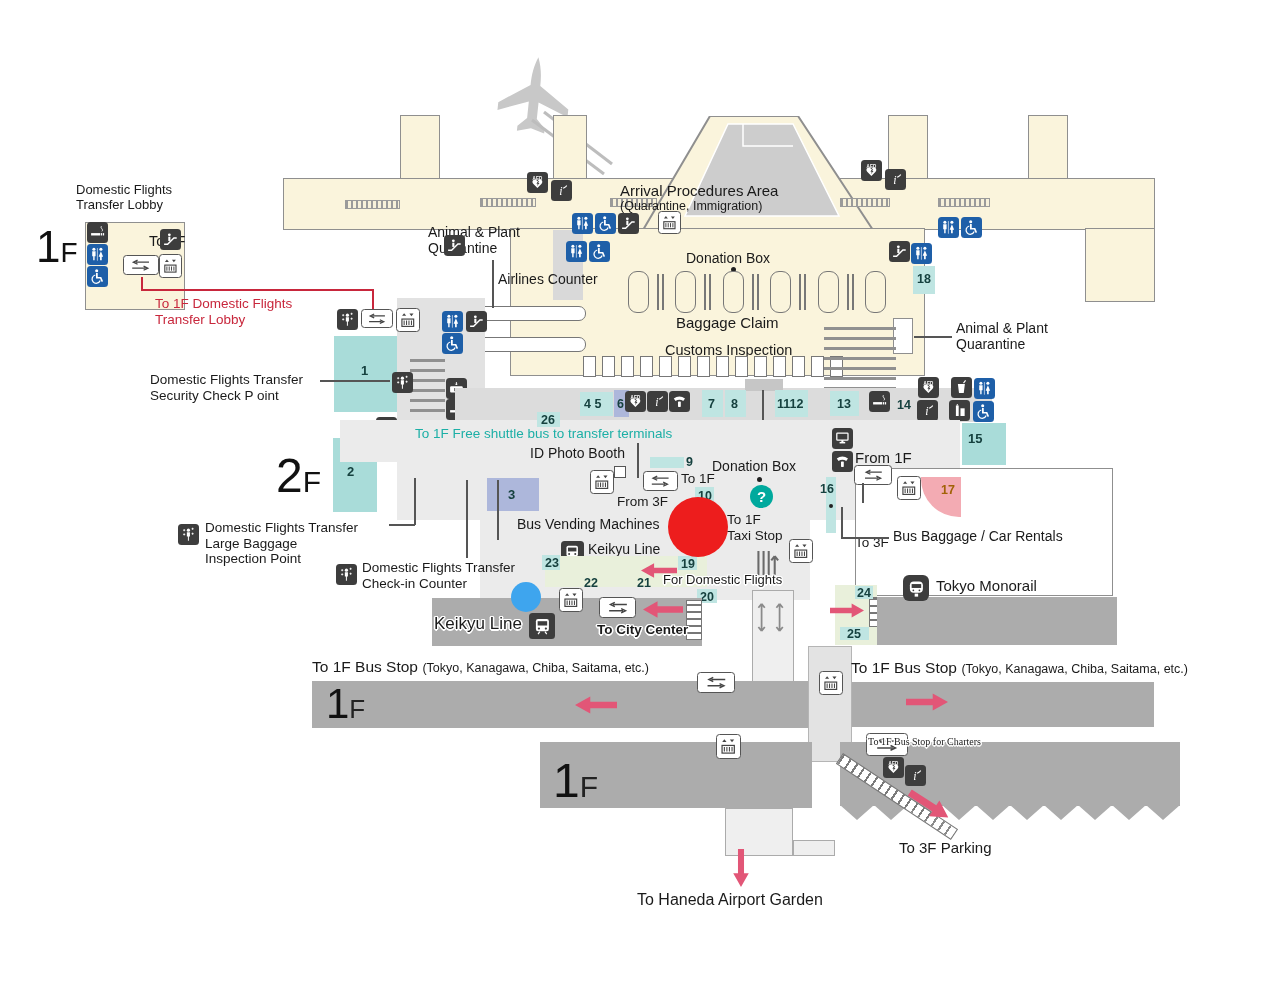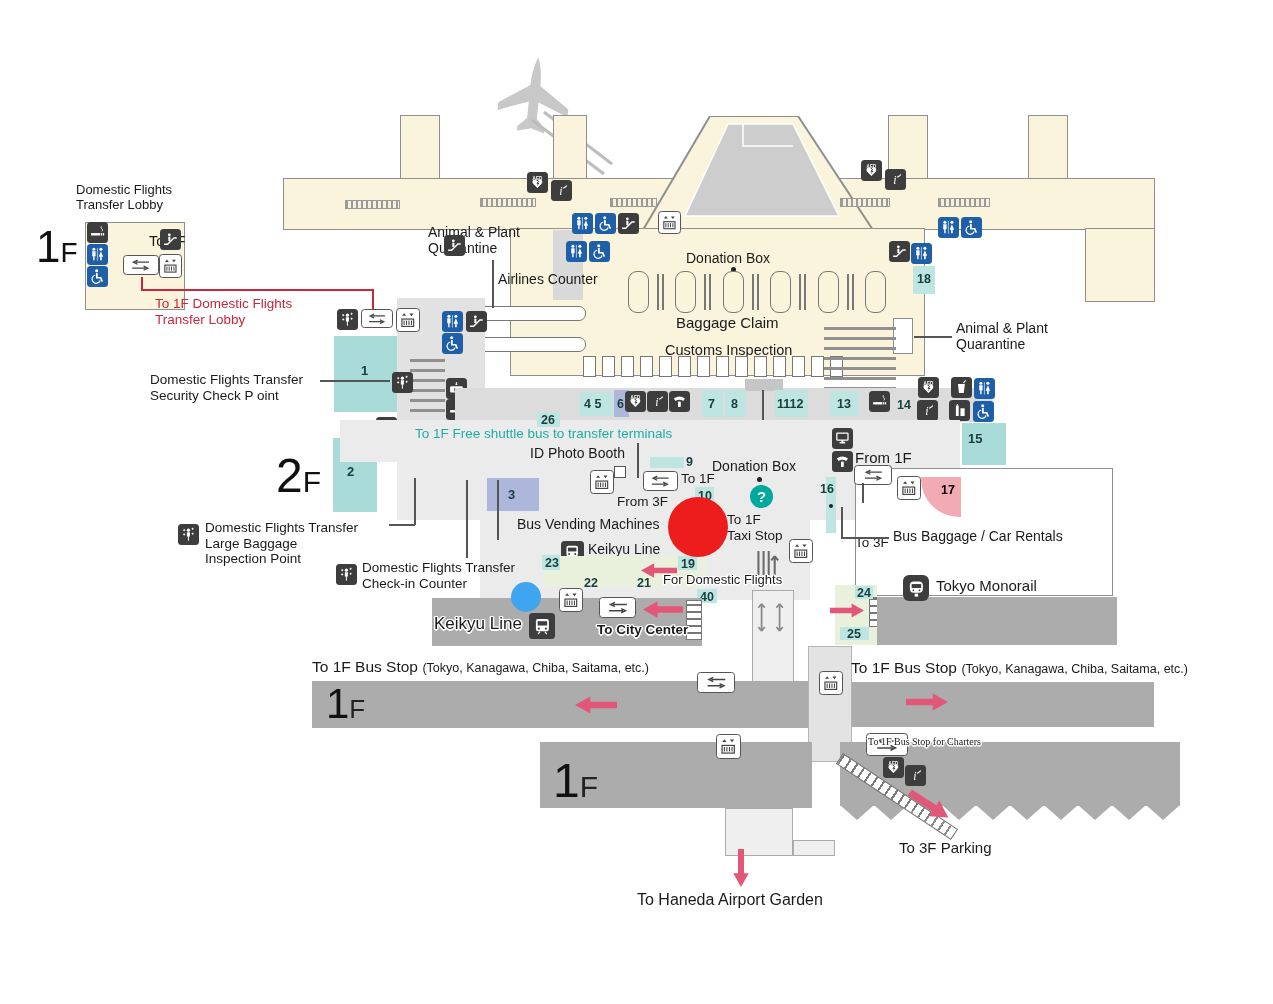--- a/index.html
+++ b/index.html
@@ -68,20 +68,24 @@
       <polygon points="85,8 150,8 196,100 42,100" fill="#CDCDCD" stroke="#fff" stroke-width="1.5"></polygon>
       <polyline points="100,8 100,30 150,30" fill="none" stroke="#fff" stroke-width="1.5"></polyline>
     </svg>
   </div>
   <div class="gatehatch" style="left:345px;top:200px;width:55px;"></div>
   <div class="gatehatch" style="left:480px;top:198px;width:56px;"></div>
   <div class="gatehatch" style="left:610px;top:198px;width:47px;"></div>
   <div class="gatehatch" style="left:840px;top:198px;width:50px;"></div>
   <div class="gatehatch" style="left:938px;top:198px;width:52px;"></div>
 
+  <div class="lbl c" style="left:620px;top:182px;width:250px;">
+    <div style="font-size:15px;">Arrival Procedures Area</div>
+    <div style="font-size:12.5px;">(Quarantine, Immigration)</div>
+  </div>
   <div class="ic ic-dark" style="left:527px;top:172px;">
       <svg viewBox="0 0 24 24">
         <text x="12" y="8.5" font-size="6.5" text-anchor="middle" font-family="Liberation Sans,sans-serif" font-weight="bold" fill="#fff">AED</text>
         <path d="M12 20l-6-6c-2-2-1-6 2.2-6 1.6 0 2.8.8 3.8 2.4C13 8.8 14.2 8 15.8 8 19 8 20 12 18 14z" fill="#fff"></path>
         <path d="M12.8 10.5l-2.2 3.5h2l-1.4 3.5 3.8-4.5h-2l1.6-2.5z" fill="#3D3D3D"></path>
       </svg>
     </div>
   <div class="ic ic-dark" style="left:551px;top:180px;">
       <svg viewBox="0 0 24 24">
         <text x="9" y="19" font-size="17" font-style="italic" font-family="Liberation Serif,serif" fill="#fff">i</text>
@@ -560,21 +564,21 @@
   <div class="lbl" style="left:855px;top:503px;font-size:13.5px;margin-top:32px;">To 3F</div>
   <div class="ic ic-light" style="left:897px;top:476px;width:24px;height:24px;">
       <svg viewBox="0 0 24 24">
         <path d="M7 3l-2.8 3.6h5.6z" fill="#444"></path>
         <path d="M17 7l2.8-3.6h-5.6z" fill="#444"></path>
         <rect x="4" y="11" width="16" height="10" fill="none" stroke="#444" stroke-width="1.6"></rect>
         <path d="M7 13v6M10.3 13v6M13.6 13v6M17 13v6" stroke="#444" stroke-width="1.4"></path>
       </svg>
     </div>
   <div class="abs" style="left:921px;top:477px;width:40px;height:40px;background:#F3ABB3;border-radius:0 0 0 95%;"></div>
-  <div class="num" style="left:941px;top:483px;color:#000000;">17</div>
+  <div class="num" style="left:941px;top:483px;color:#a16207;">17</div>
   <div class="teal" style="left:962px;top:423px;width:44px;height:42px;"></div>
   <div class="num" style="left:968px;top:431px;font-size:13px;">15</div>
   <div class="kline" style="left:841px;top:507px;width:1.5px;height:31px;"></div>
   <div class="kline" style="left:841px;top:537px;width:48px;height:1.5px;"></div>
   <div class="lbl" style="left:893px;top:528px;font-size:14px;">Bus Baggage / Car Rentals</div>
 
   <div class="lbl" style="left:517px;top:516px;font-size:14px;">Bus Vending Machines</div>
   <div class="ic ic-dark" style="left:561px;top:541px;width:23px;height:23px;">
       <svg viewBox="0 0 24 24">
         <rect x="4.5" y="3.5" width="15" height="14" rx="2.5" fill="#fff"></rect>
@@ -592,21 +596,21 @@
     <svg viewBox="0 0 44 18" style="width:100%;height:100%">
         <path d="M44 5.5H16V0L0 9l16 9v-5.5h28z" fill="#E25677"></path>
       </svg>
   </div>
   <div class="tealcell" style="left:678px;top:556px;width:19px;height:14px;"></div>
   <div class="num" style="left:681px;top:557px;">19</div>
   <div class="num" style="left:584px;top:576px;">22</div>
   <div class="num" style="left:637px;top:576px;">21</div>
   <div class="lbl halo" style="left:663px;top:573px;font-size:13px;">For Domestic Flights</div>
   <div class="tealcell" style="left:697px;top:589px;width:20px;height:14px;"></div>
-  <div class="num" style="left:700px;top:590px;">40</div>
+  <div class="num" style="left:700px;top:590px;">20</div>
 
   <div class="band" style="left:432px;top:598px;width:270px;height:48px;"></div>
   <div class="comb" style="left:686px;top:600px;width:16px;height:40px;"></div>
   <div class="ic ic-light" style="left:559px;top:588px;width:24px;height:24px;">
       <svg viewBox="0 0 24 24">
         <path d="M7 3l-2.8 3.6h5.6z" fill="#444"></path>
         <path d="M17 7l2.8-3.6h-5.6z" fill="#444"></path>
         <rect x="4" y="11" width="16" height="10" fill="none" stroke="#444" stroke-width="1.6"></rect>
         <path d="M7 13v6M10.3 13v6M13.6 13v6M17 13v6" stroke="#444" stroke-width="1.4"></path>
       </svg>

